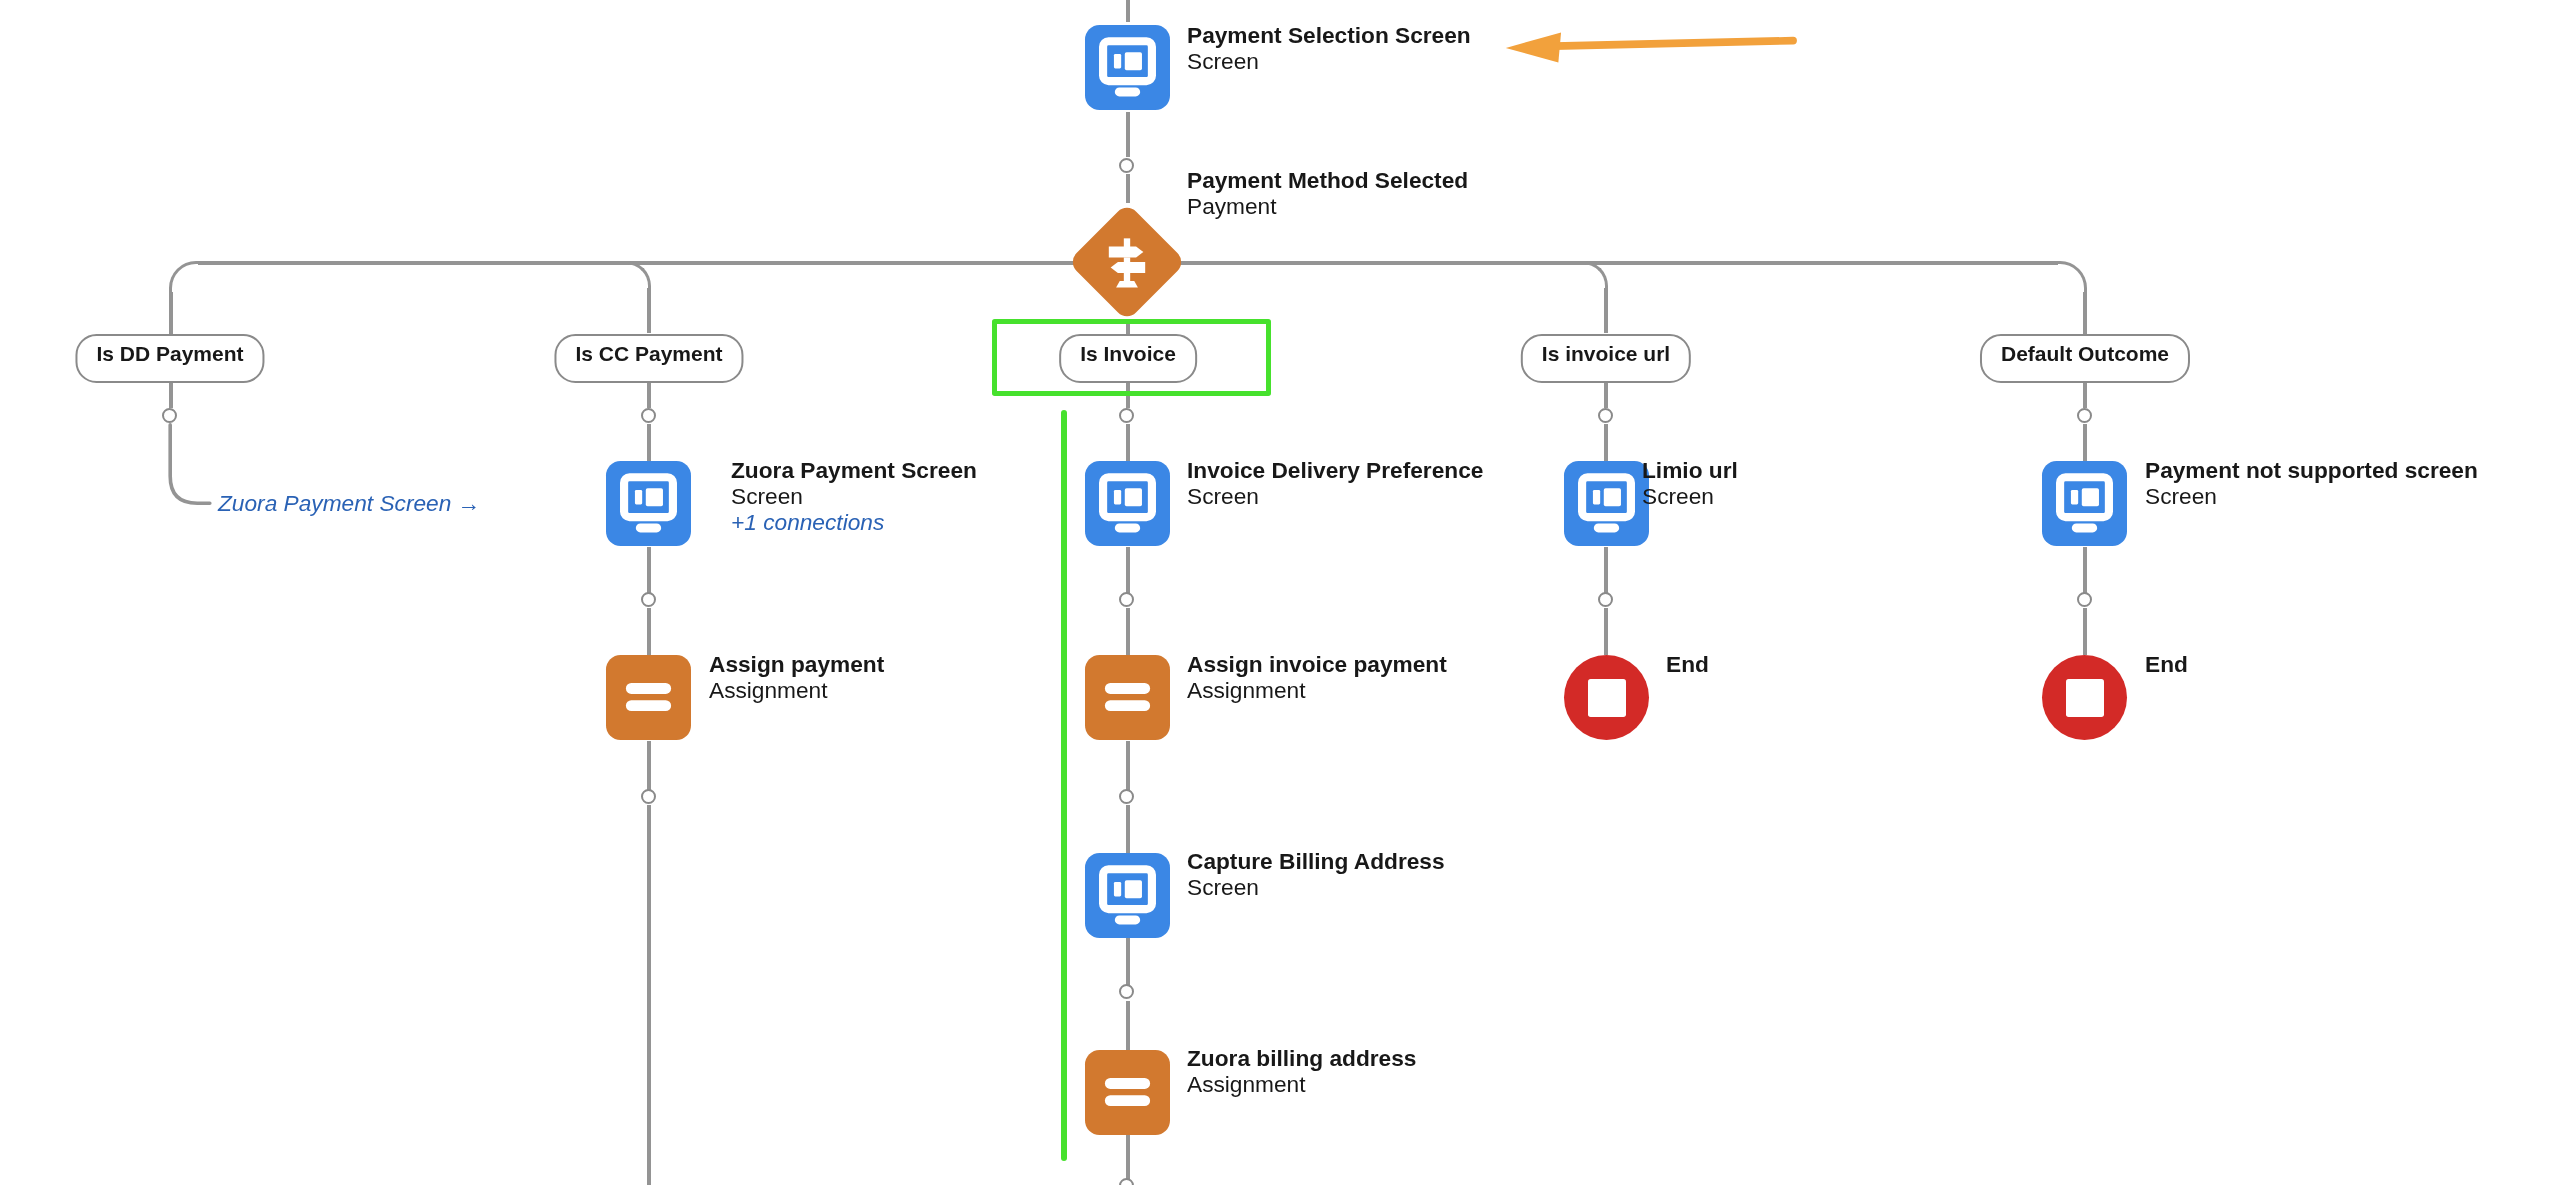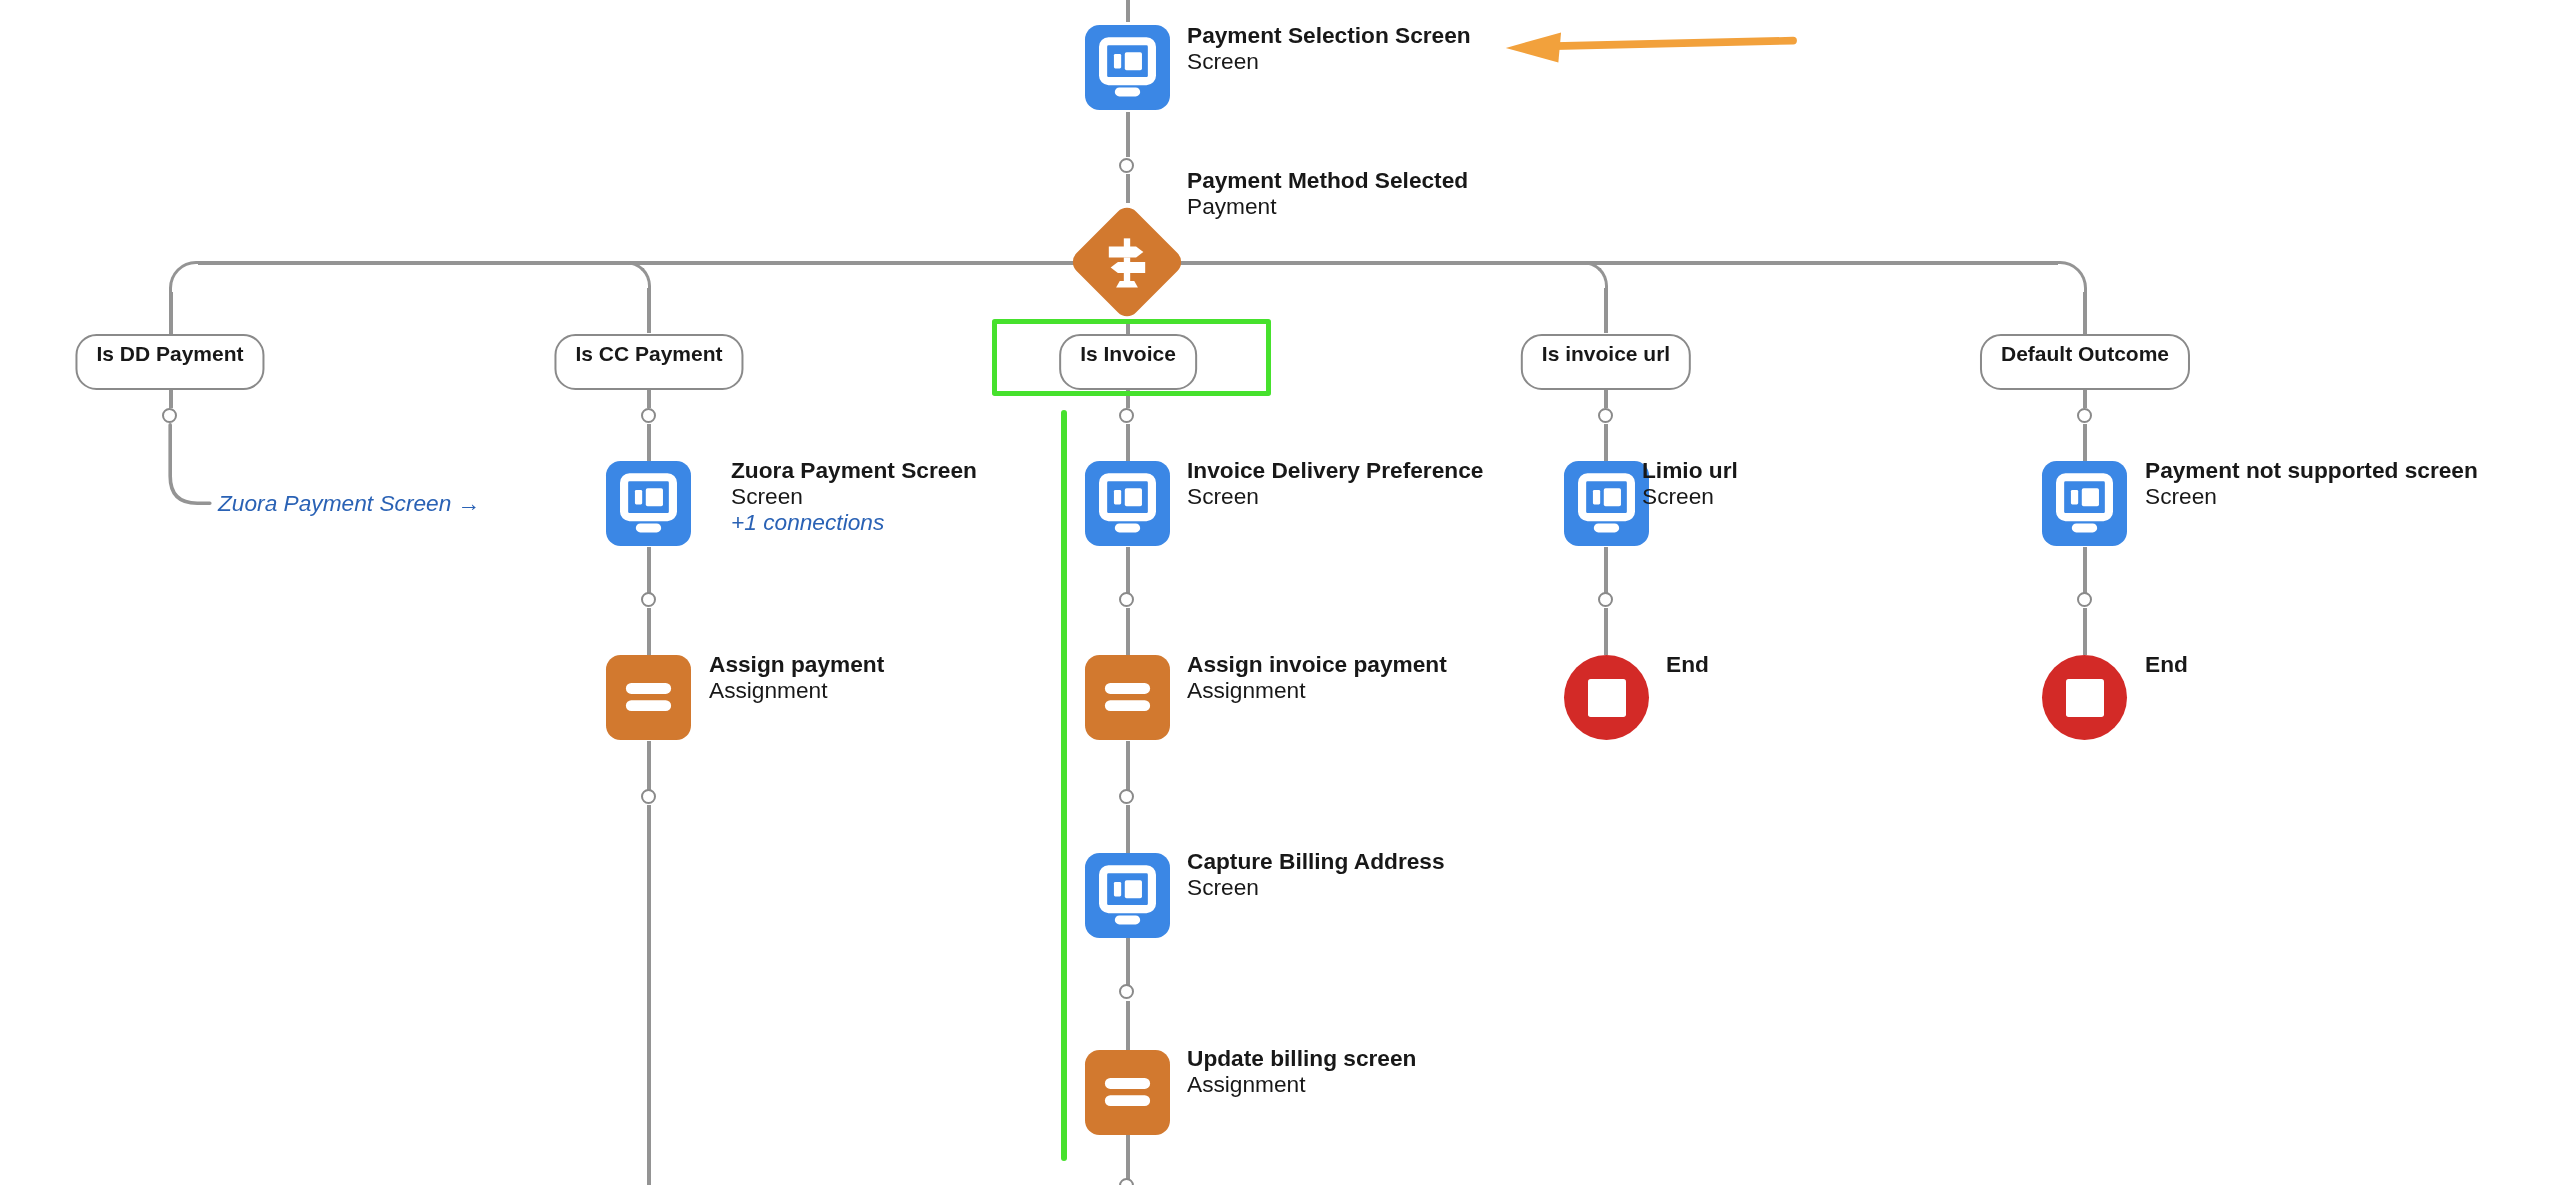--- a/index.html
+++ b/index.html
@@ -20,21 +20,21 @@
   .diamond{position:absolute;width:84px;height:84px;border-radius:12.7px;background:var(--assign-orange,#d2792f);
        transform:rotate(45deg);display:flex;align-items:center;justify-content:center}
   .diamond svg{transform:rotate(-45deg)}
   .endnode{position:absolute;width:85px;height:85px;border-radius:50%;background:var(--end-red,#d32a27);
        display:flex;align-items:center;justify-content:center}
   .endnode .sq{width:38px;height:38px;background:#fff;border-radius:2.7px}
   .labels{position:absolute;white-space:nowrap}
   .title{font-size:22.7px;font-weight:bold;line-height:26px;color:var(--text,#181818)}
   .sub{font-size:22.7px;line-height:26px;color:var(--text,#181818)}
   .conn-note{font-size:22.7px;line-height:26px;font-style:italic;color:var(--link-blue,#2a62b5)}
-  .pill{position:absolute;transform:translateX(-50%);box-sizing:border-box;height:56px;line-height:35px;
+  .pill{position:absolute;transform:translateX(-50%);box-sizing:border-box;height:49px;line-height:35px;
        padding:0 19px;background:#fff;border:2.3px solid var(--stroke,#8a8a8a);border-radius:21px;
        font-size:21px;font-weight:bold;white-space:nowrap;color:var(--text,#181818)}
   .goto{position:absolute;font-size:22.7px;font-style:italic;line-height:26px;color:var(--link-blue,#2a62b5);white-space:nowrap}
   .gbox{position:absolute;box-sizing:border-box;border:5.4px solid var(--highlight-green,#46e12d);border-radius:2.7px}
   .gline{position:absolute;width:6.3px;border-radius:3.6px;background:var(--highlight-green,#46e12d)}
   svg{display:block}
 </style>
 </head>
 <body>
 
@@ -198,21 +198,21 @@
   <div class="sub">Screen</div>
 </div>
 
 <div class="icon orange" style="left:1085px;top:1050px">
   <svg width="85" height="85" viewBox="0 0 94 94">
     <rect x="22" y="31" width="50" height="12" rx="6" fill="#fff"></rect>
     <rect x="22" y="50" width="50" height="12" rx="6" fill="#fff"></rect>
   </svg>
 </div>
 <div class="labels" style="left:1187px;top:1045px">
-  <div class="title">Update billing screen</div>
+  <div class="title">Zuora billing address</div>
   <div class="sub">Assignment</div>
 </div>
 
 <div class="icon blue" style="left:1564px;top:461px">
   <svg width="85" height="85" viewBox="0 0 94 94">
     <rect x="20" y="18" width="54" height="44" rx="6" fill="none" stroke="#fff" stroke-width="9"></rect>
     <rect x="32" y="32" width="8" height="16" rx="1.5" fill="#fff"></rect>
     <rect x="44" y="30" width="19" height="20" rx="2" fill="#fff"></rect>
     <rect x="33" y="69" width="28" height="10" rx="5" fill="#fff"></rect>
   </svg>

